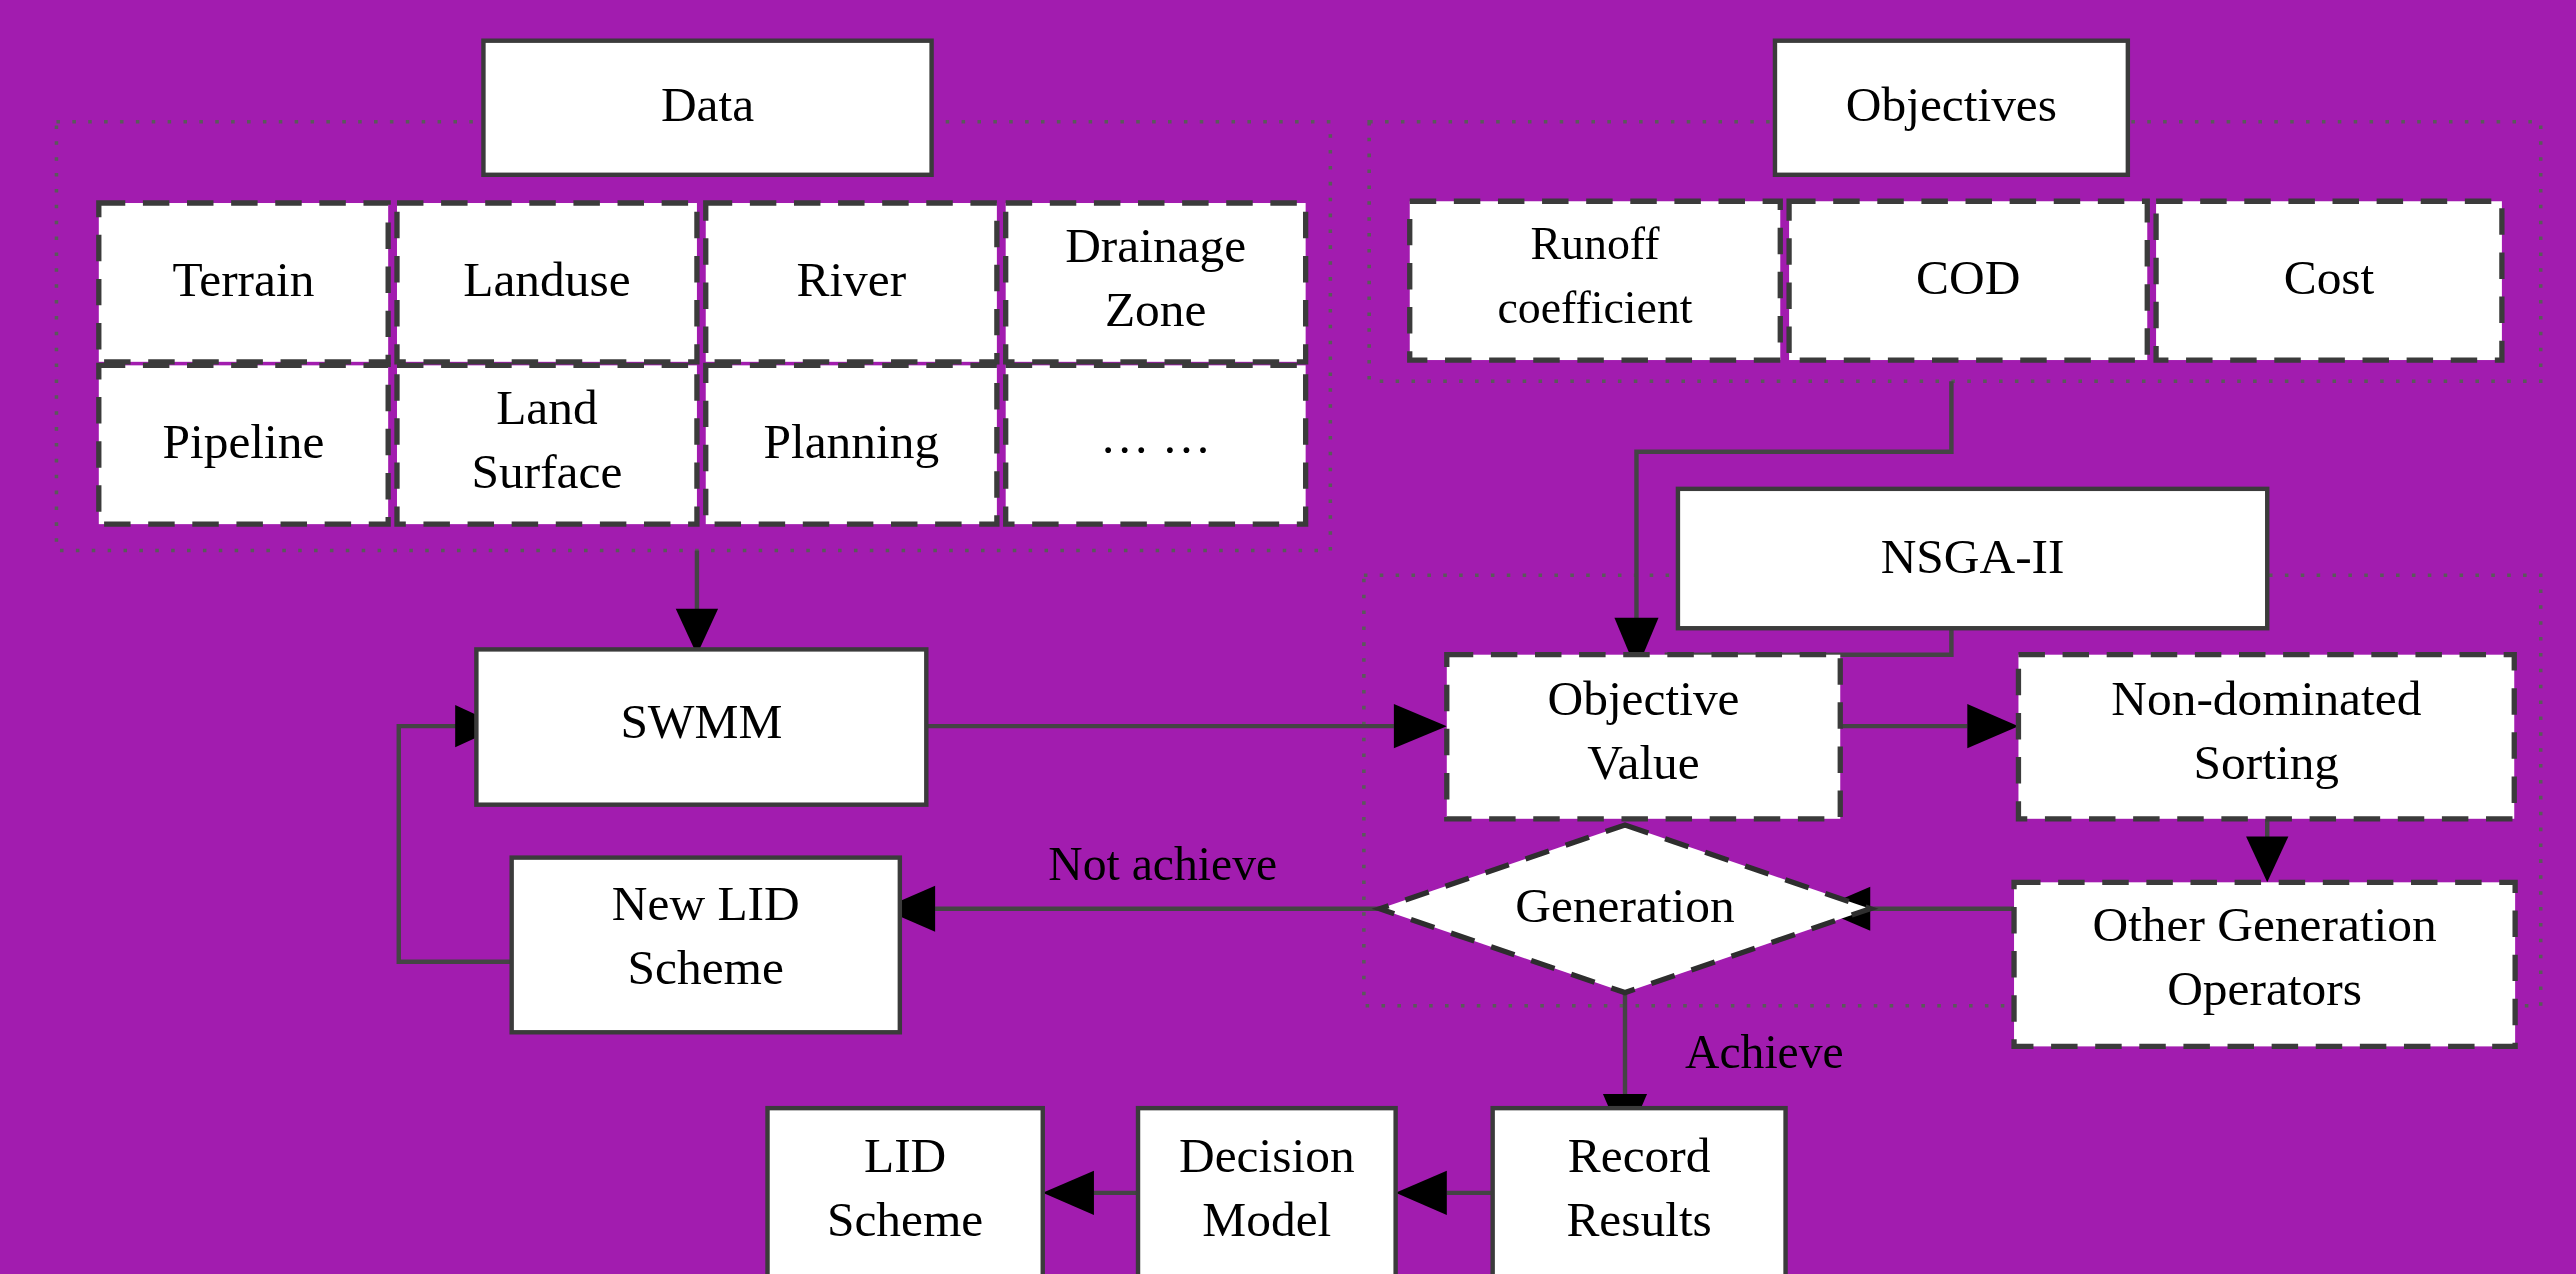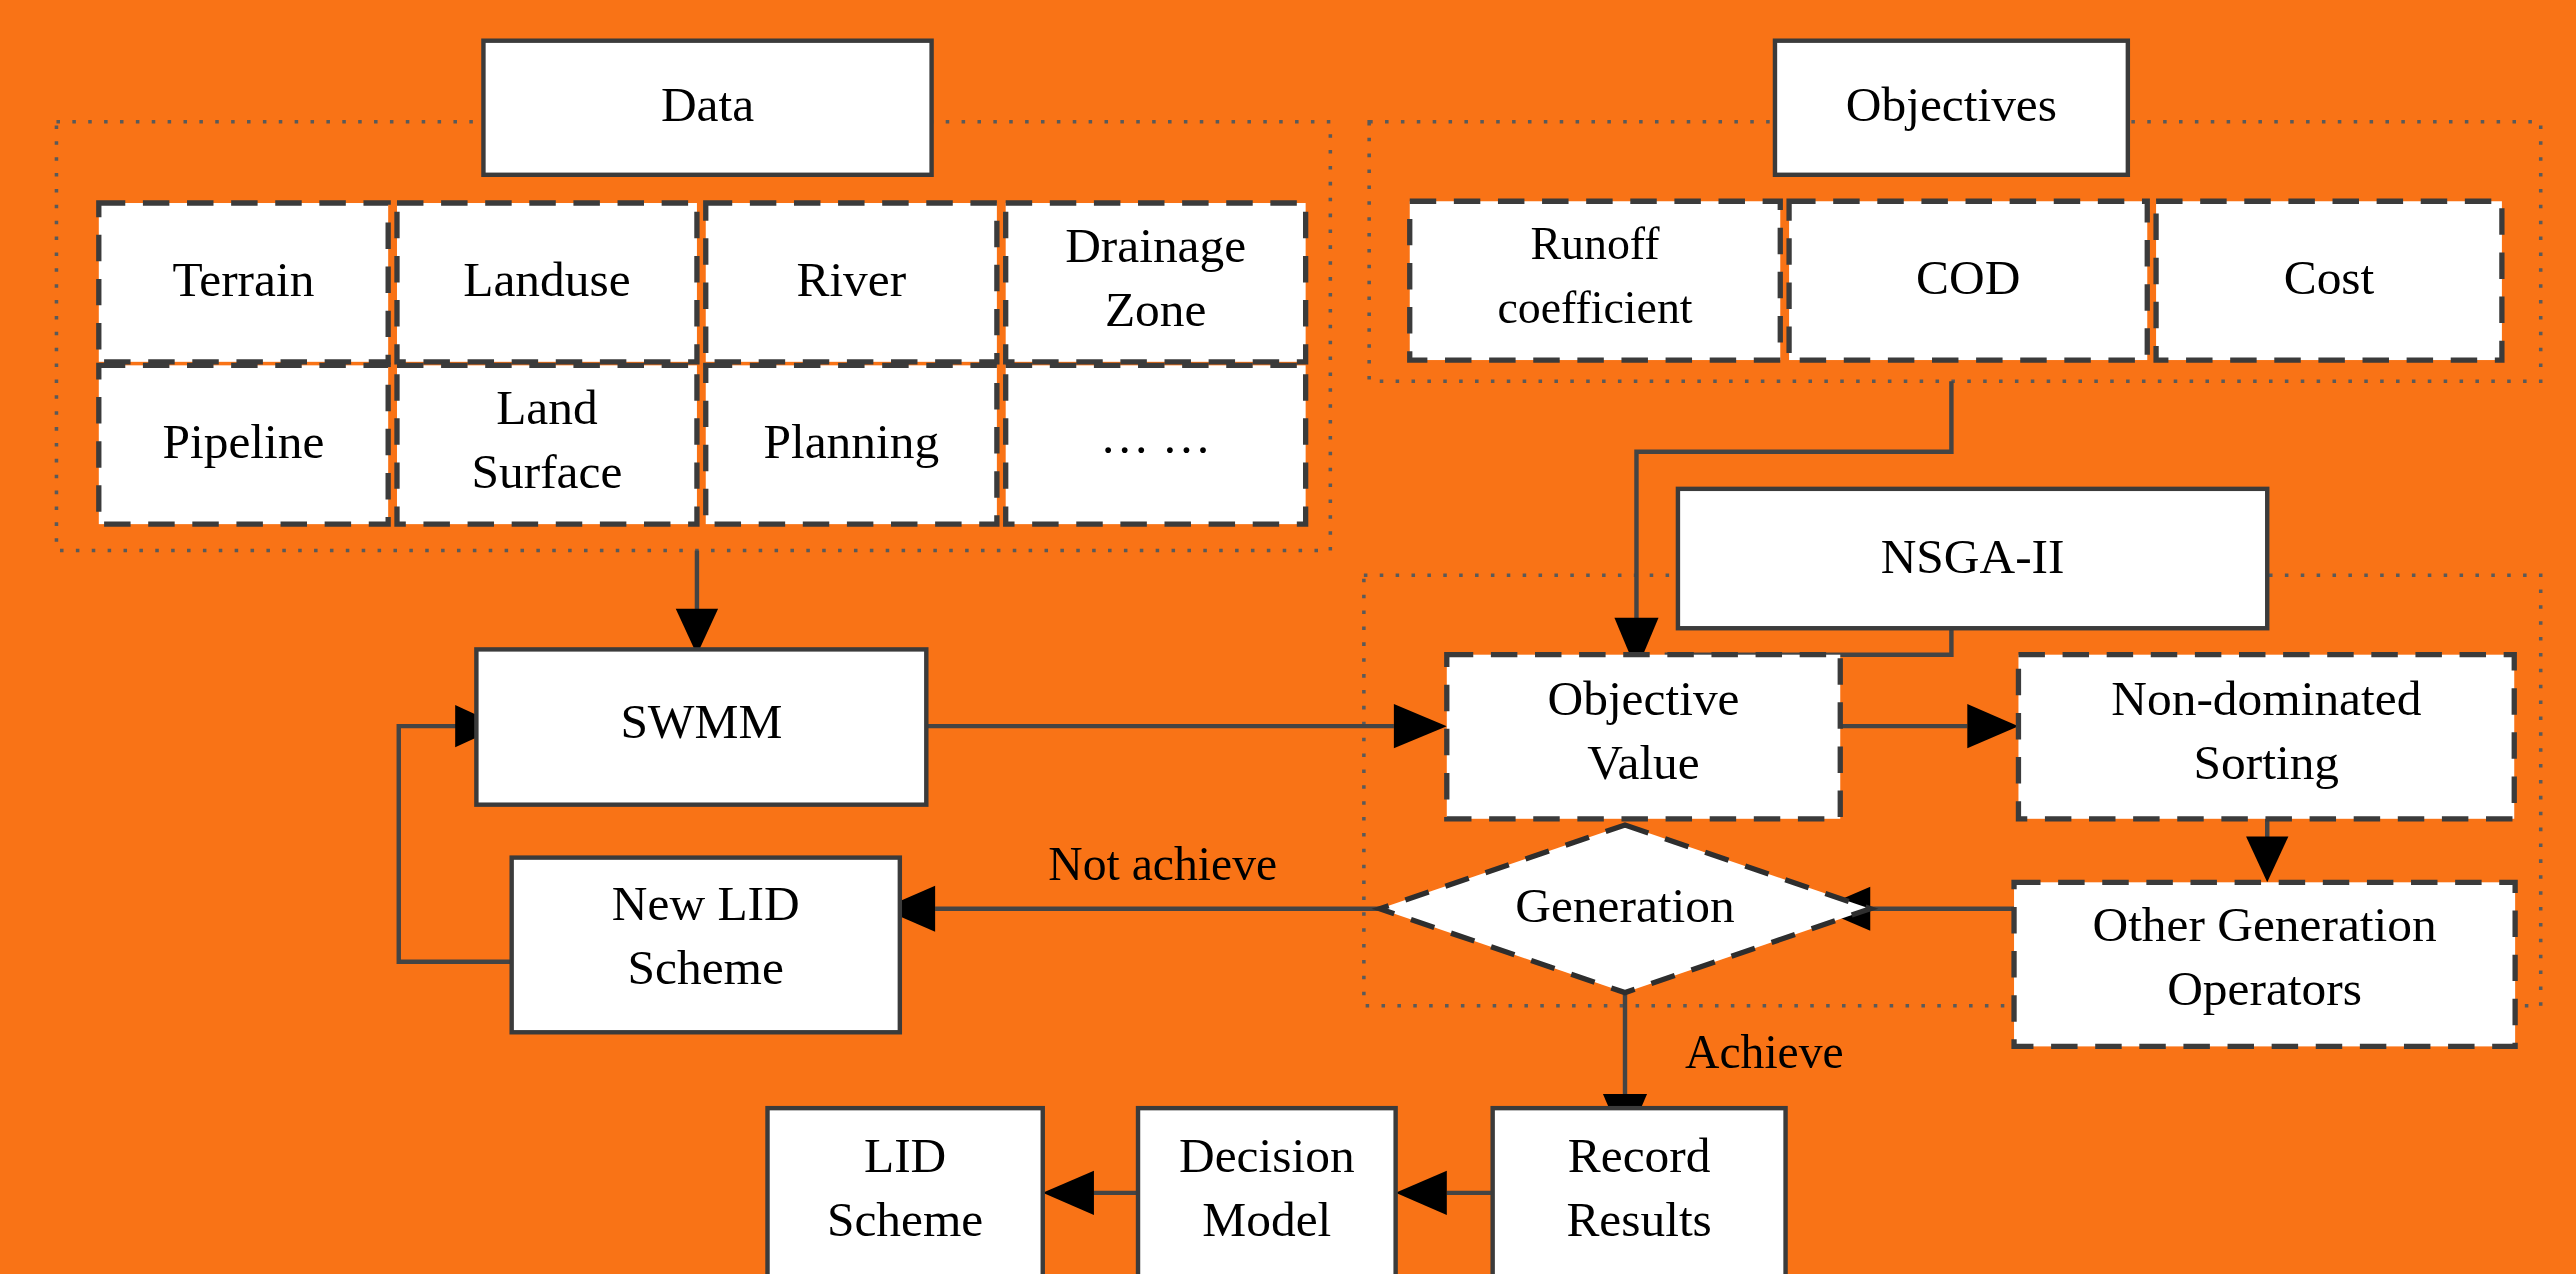--- a/index.html
+++ b/index.html
@@ -4,21 +4,21 @@
 <style>
   html, body {
     margin: 0;
     padding: 0;
     background: #ffffff;
   }
   #stage {
     position: relative;
     width: 2576px;
     height: 1275px;
-    background: #f97316;
+    background: #a21caf;
     font-family: "Liberation Serif", "DejaVu Serif", serif;
     overflow: hidden;
   }
   #stage svg {
     position: absolute;
     left: 0;
     top: 0;
     width: 2576px;
     height: 1275px;
   }

